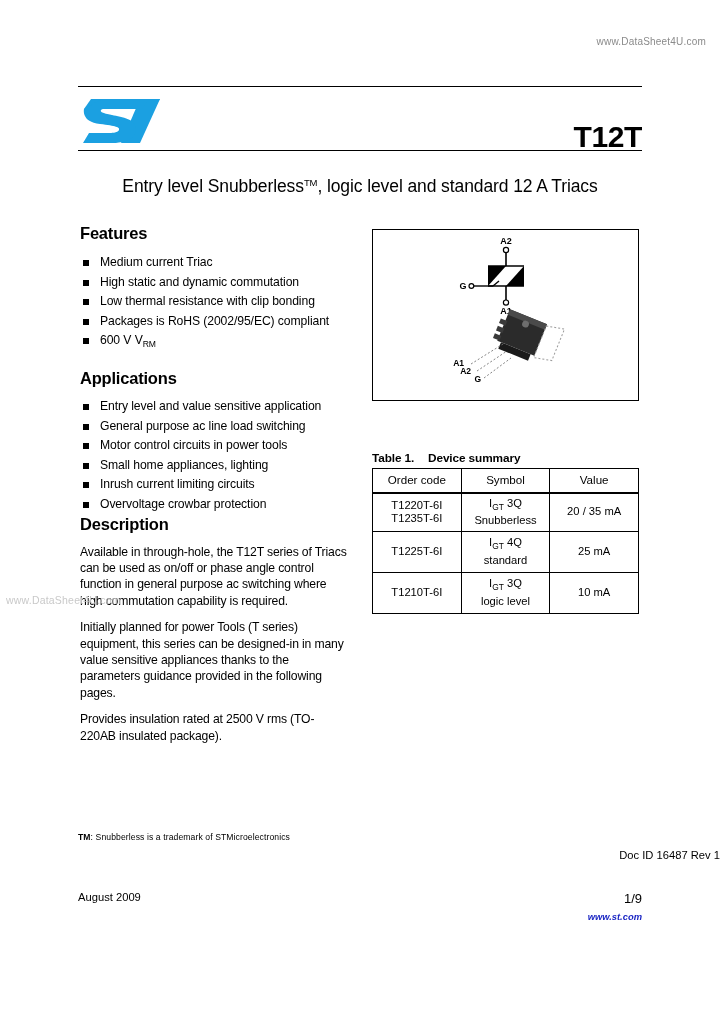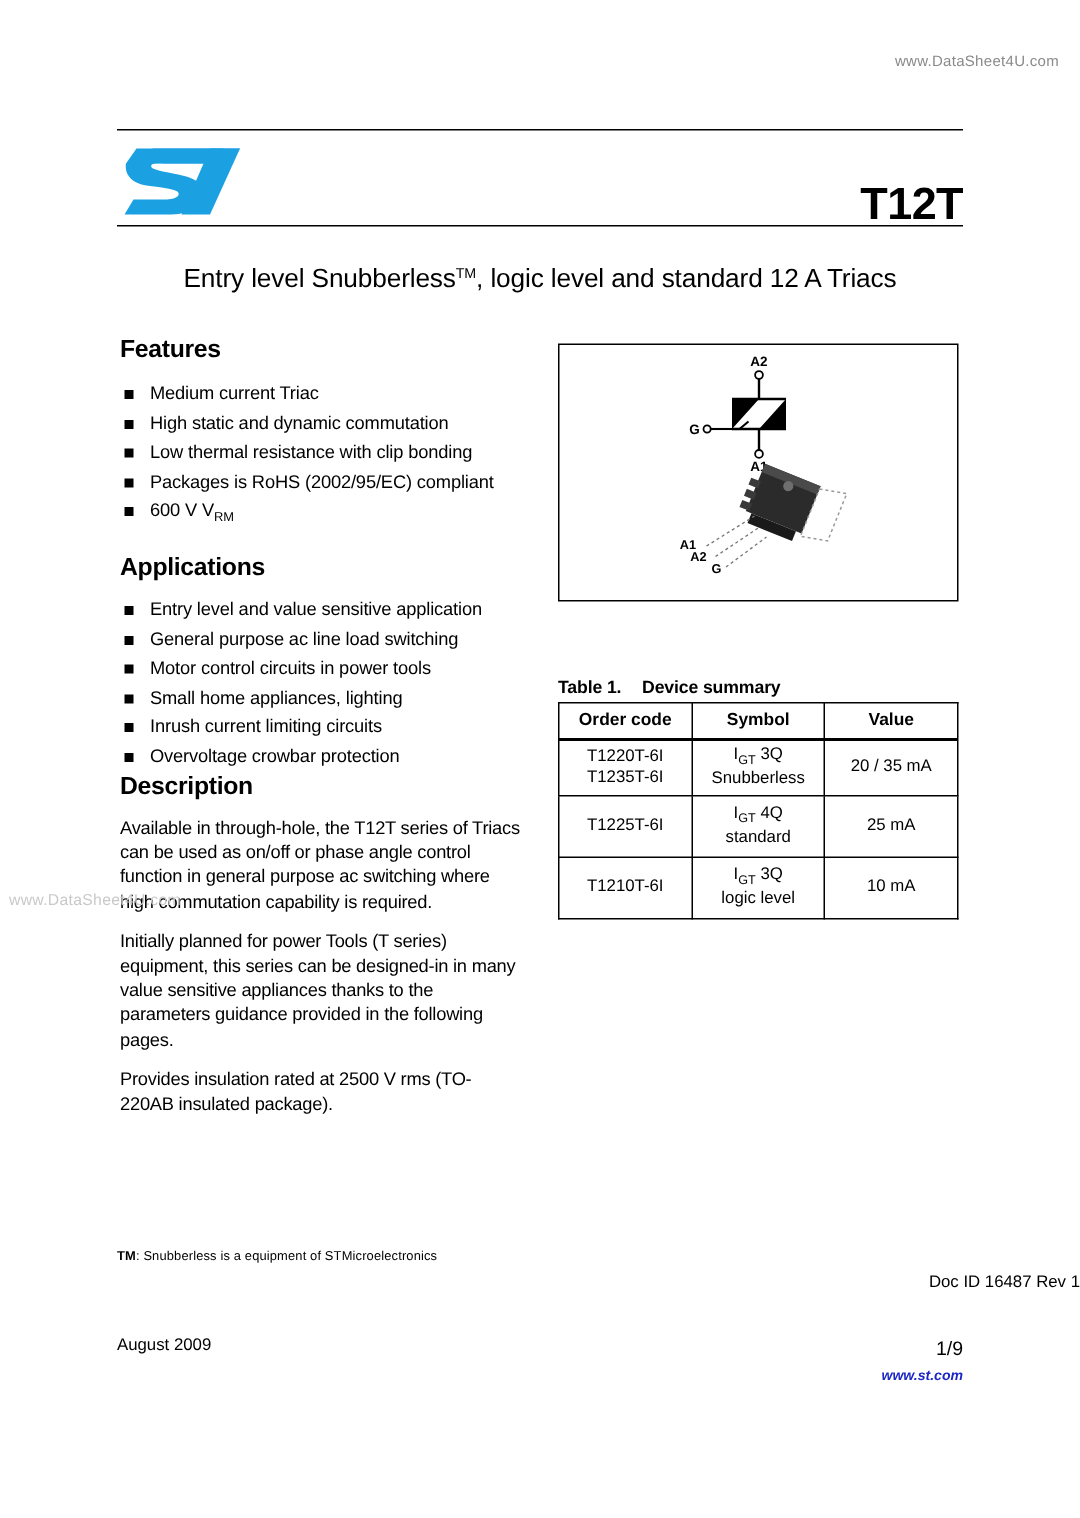--- a/index.html
+++ b/index.html
@@ -192,21 +192,21 @@
   table.devsum th,
   table.devsum td {
     border: 1px solid #000;
     text-align: center;
     font-size: 11.2px;
     line-height: 13.6px;
     padding: 3px 2px;
     vertical-align: middle;
   }
   table.devsum th {
-    font-weight: bold;
+    font-weight: normal;
     font-size: 11.6px;
     padding: 4px 2px 5px 2px;
     border-bottom-width: 2px;
     text-align: center;
   }
   table.devsum td.code  { width: 95px; }
   table.devsum td.sym   { width: 92px; }
   table.devsum td.val   { width: 80px; }
   table.devsum td.pad   { height: 34px; }
   .sub { font-size: 8.4px; vertical-align: -3px; }
@@ -391,21 +391,21 @@
         <td class="sym">
           <div><span>I</span><span class="sub">GT</span><span> 3Q</span></div>
           <div>logic level</div>
         </td>
         <td class="val">10 mA</td>
       </tr>
     </tbody>
   </table>
 
   <div class="footnote">
-    <b>TM</b><span>: Snubberless is a equipment of STMicroelectronics</span>
+    <b>TM</b><span>: Snubberless is a trademark of STMicroelectronics</span>
   </div>
 
   <div class="footer-left">August 2009</div>
   <div class="footer-center">Doc ID 16487 Rev 1</div>
   <div class="footer-right">1/9</div>
   <div class="footer-url">www.st.com</div>
 
 </div>
 
 </body></html>

